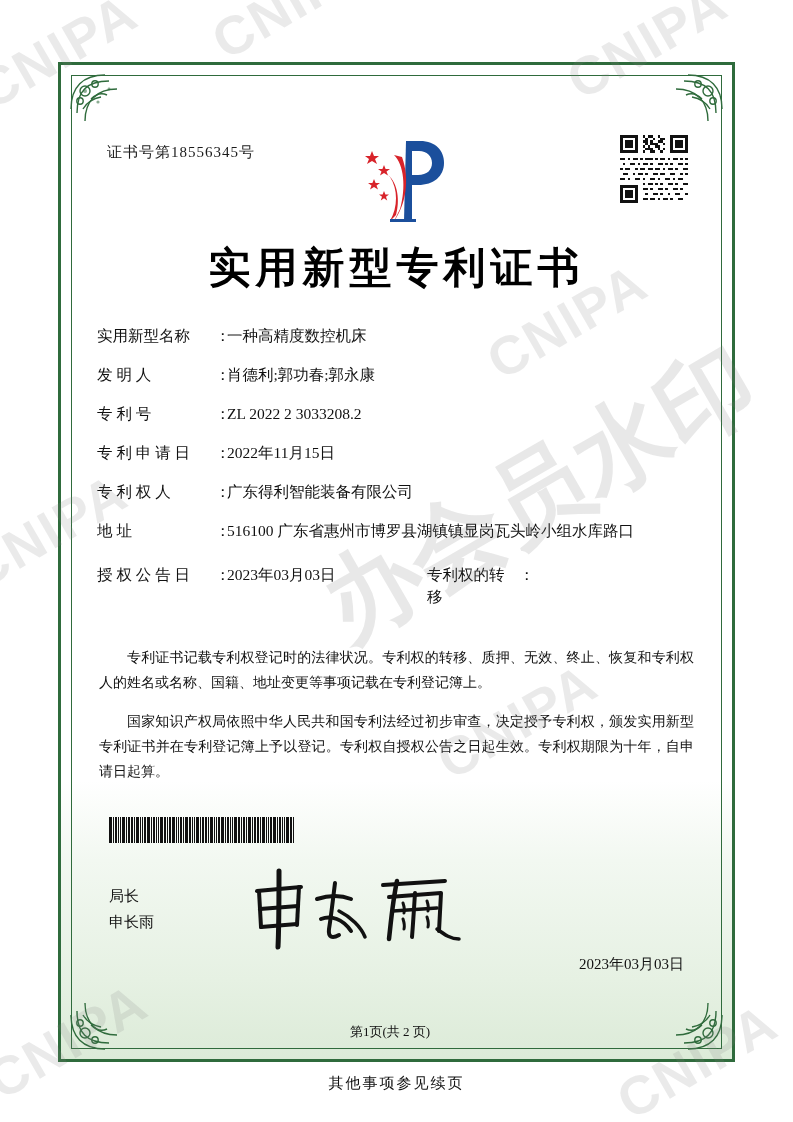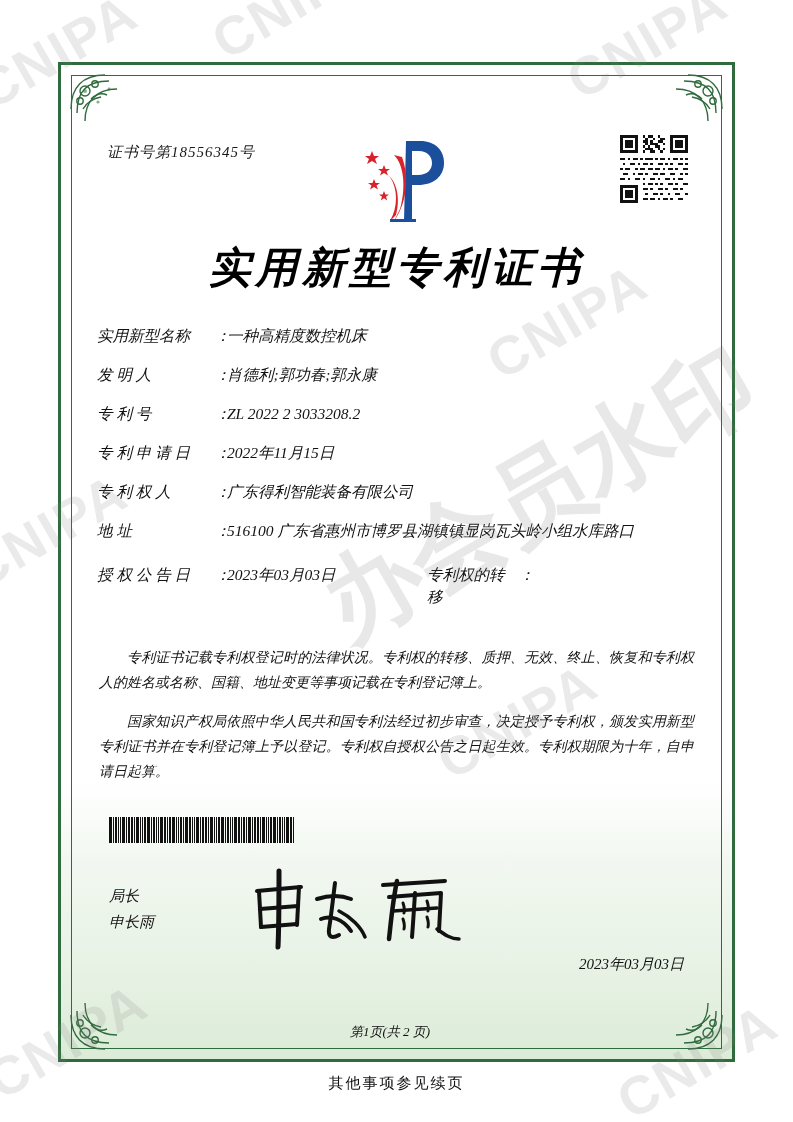--- a/index.html
+++ b/index.html
@@ -47,21 +47,20 @@
   .cert {
     position: absolute;
     left: 58px;
     top: 62px;
     width: 677px;
     height: 1000px;
     border: 3px solid #2f6b3c;
     background: linear-gradient(to bottom, #ffffff 0%, #ffffff 72%, #f2f8f1 80%, #e6f1e3 92%, #dcebd8 100%);
     box-sizing: border-box;
     z-index: 2;
-    font-style: italic;
   }
   .cert-inner {
     position: absolute;
     left: 10px;
     top: 10px;
     right: 10px;
     bottom: 10px;
     border: 1px solid #2f6b3c;
     box-sizing: border-box;
   }

